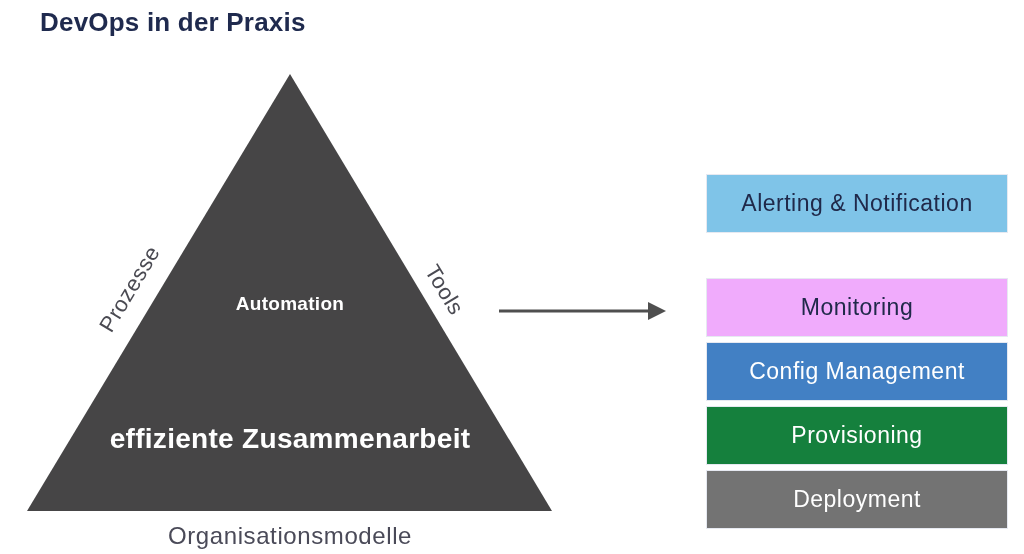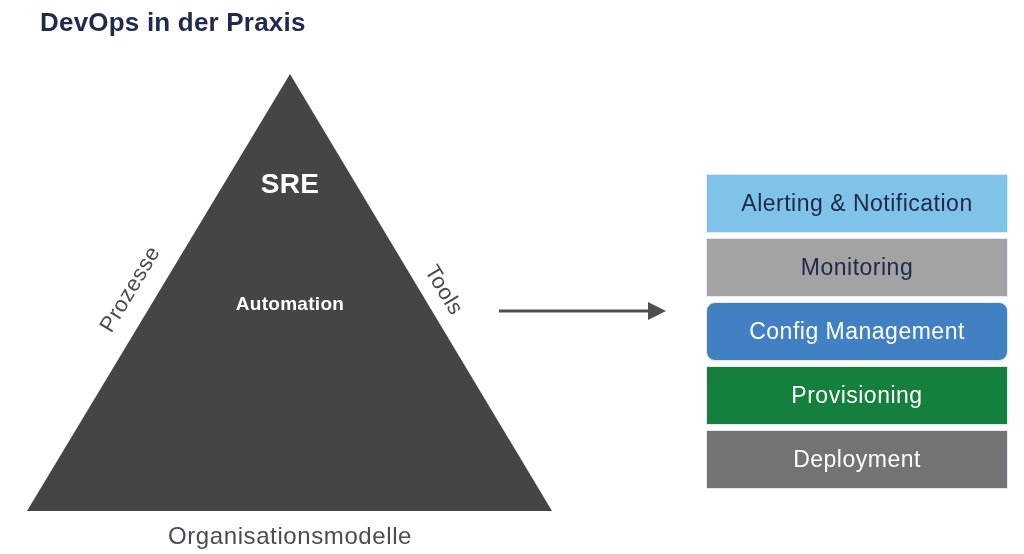--- a/index.html
+++ b/index.html
@@ -91,32 +91,32 @@
   <div class="page-title">DevOps in der Praxis</div>
 
   <svg class="diagram-svg" viewBox="0 0 1024 554" aria-hidden="true">
     <polygon points="290,74 552,511 27,511" fill="#464546"></polygon>
     <g>
       <line x1="499" y1="311" x2="650" y2="311" stroke="#4f4f4f" stroke-width="3"></line>
       <polygon points="648,302 666,311 648,320" fill="#4f4f4f"></polygon>
     </g>
   </svg>
 
-  <div class="tri-label sre">SRE</div>
 
   <div class="tri-label automation">Automation</div>
 
+  <div class="tri-label collab">effiziente Zusammenarbeit</div>
 
   <div class="edge-label left">Prozesse</div>
 
   <div class="edge-label right">Tools</div>
 
   <div class="base-label">Organisationsmodelle</div>
 
   <div class="stack">
     <div class="stack-box" style="background-color: rgb(127, 196, 232); color: rgb(32, 41, 74);">Alerting &amp; Notification</div>
-    <div class="stack-box" style="background-color: #a3a3a3; color: rgb(32, 41, 74);">Monitoring</div>
-    <div class="stack-box" style="background-color: rgb(66, 128, 196); color: rgb(255, 255, 255); border-radius: 9px;">Config Management</div>
+    <div class="stack-box" style="background-color: #f0abfc; color: rgb(32, 41, 74); margin-top: 40px;">Monitoring</div>
+    <div class="stack-box" style="background-color: rgb(66, 128, 196); color: rgb(255, 255, 255);">Config Management</div>
     <div class="stack-box" style="background-color: #15803d; color: rgb(255, 255, 255);">Provisioning</div>
     <div class="stack-box" style="background-color: #737373; color: rgb(255, 255, 255);">Deployment</div>
   </div>
 
 </div>
 
 </body></html>

